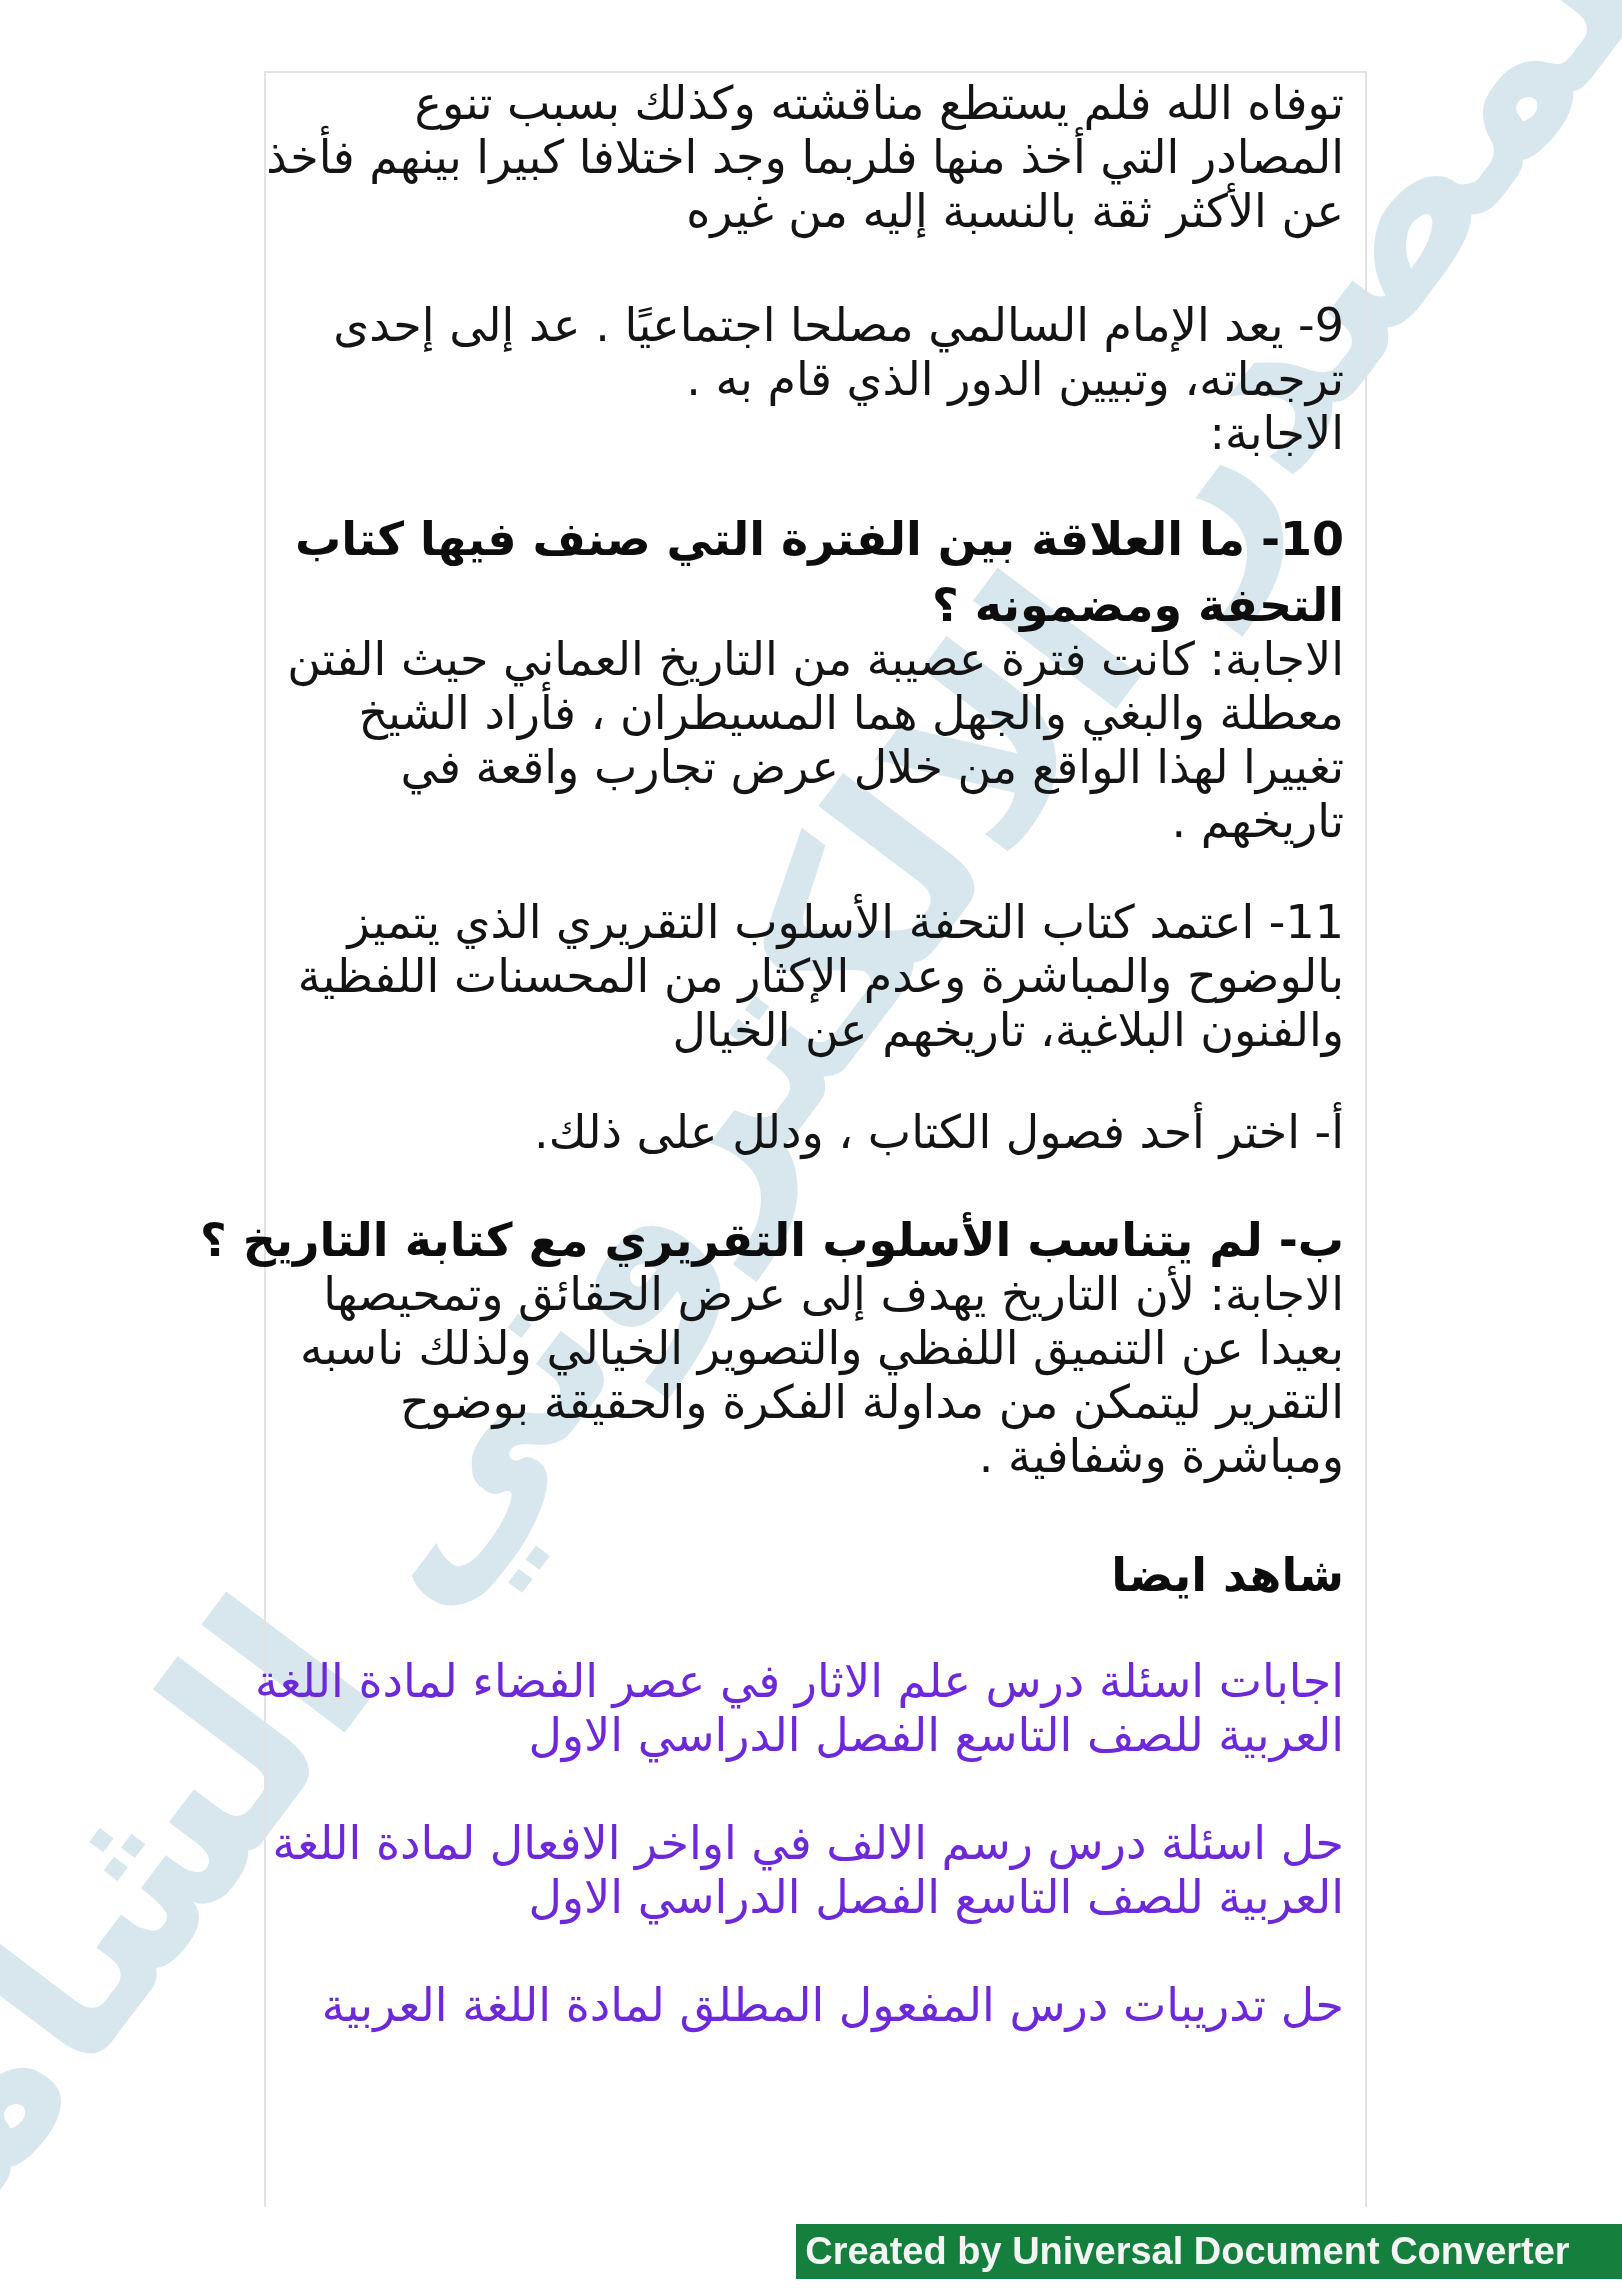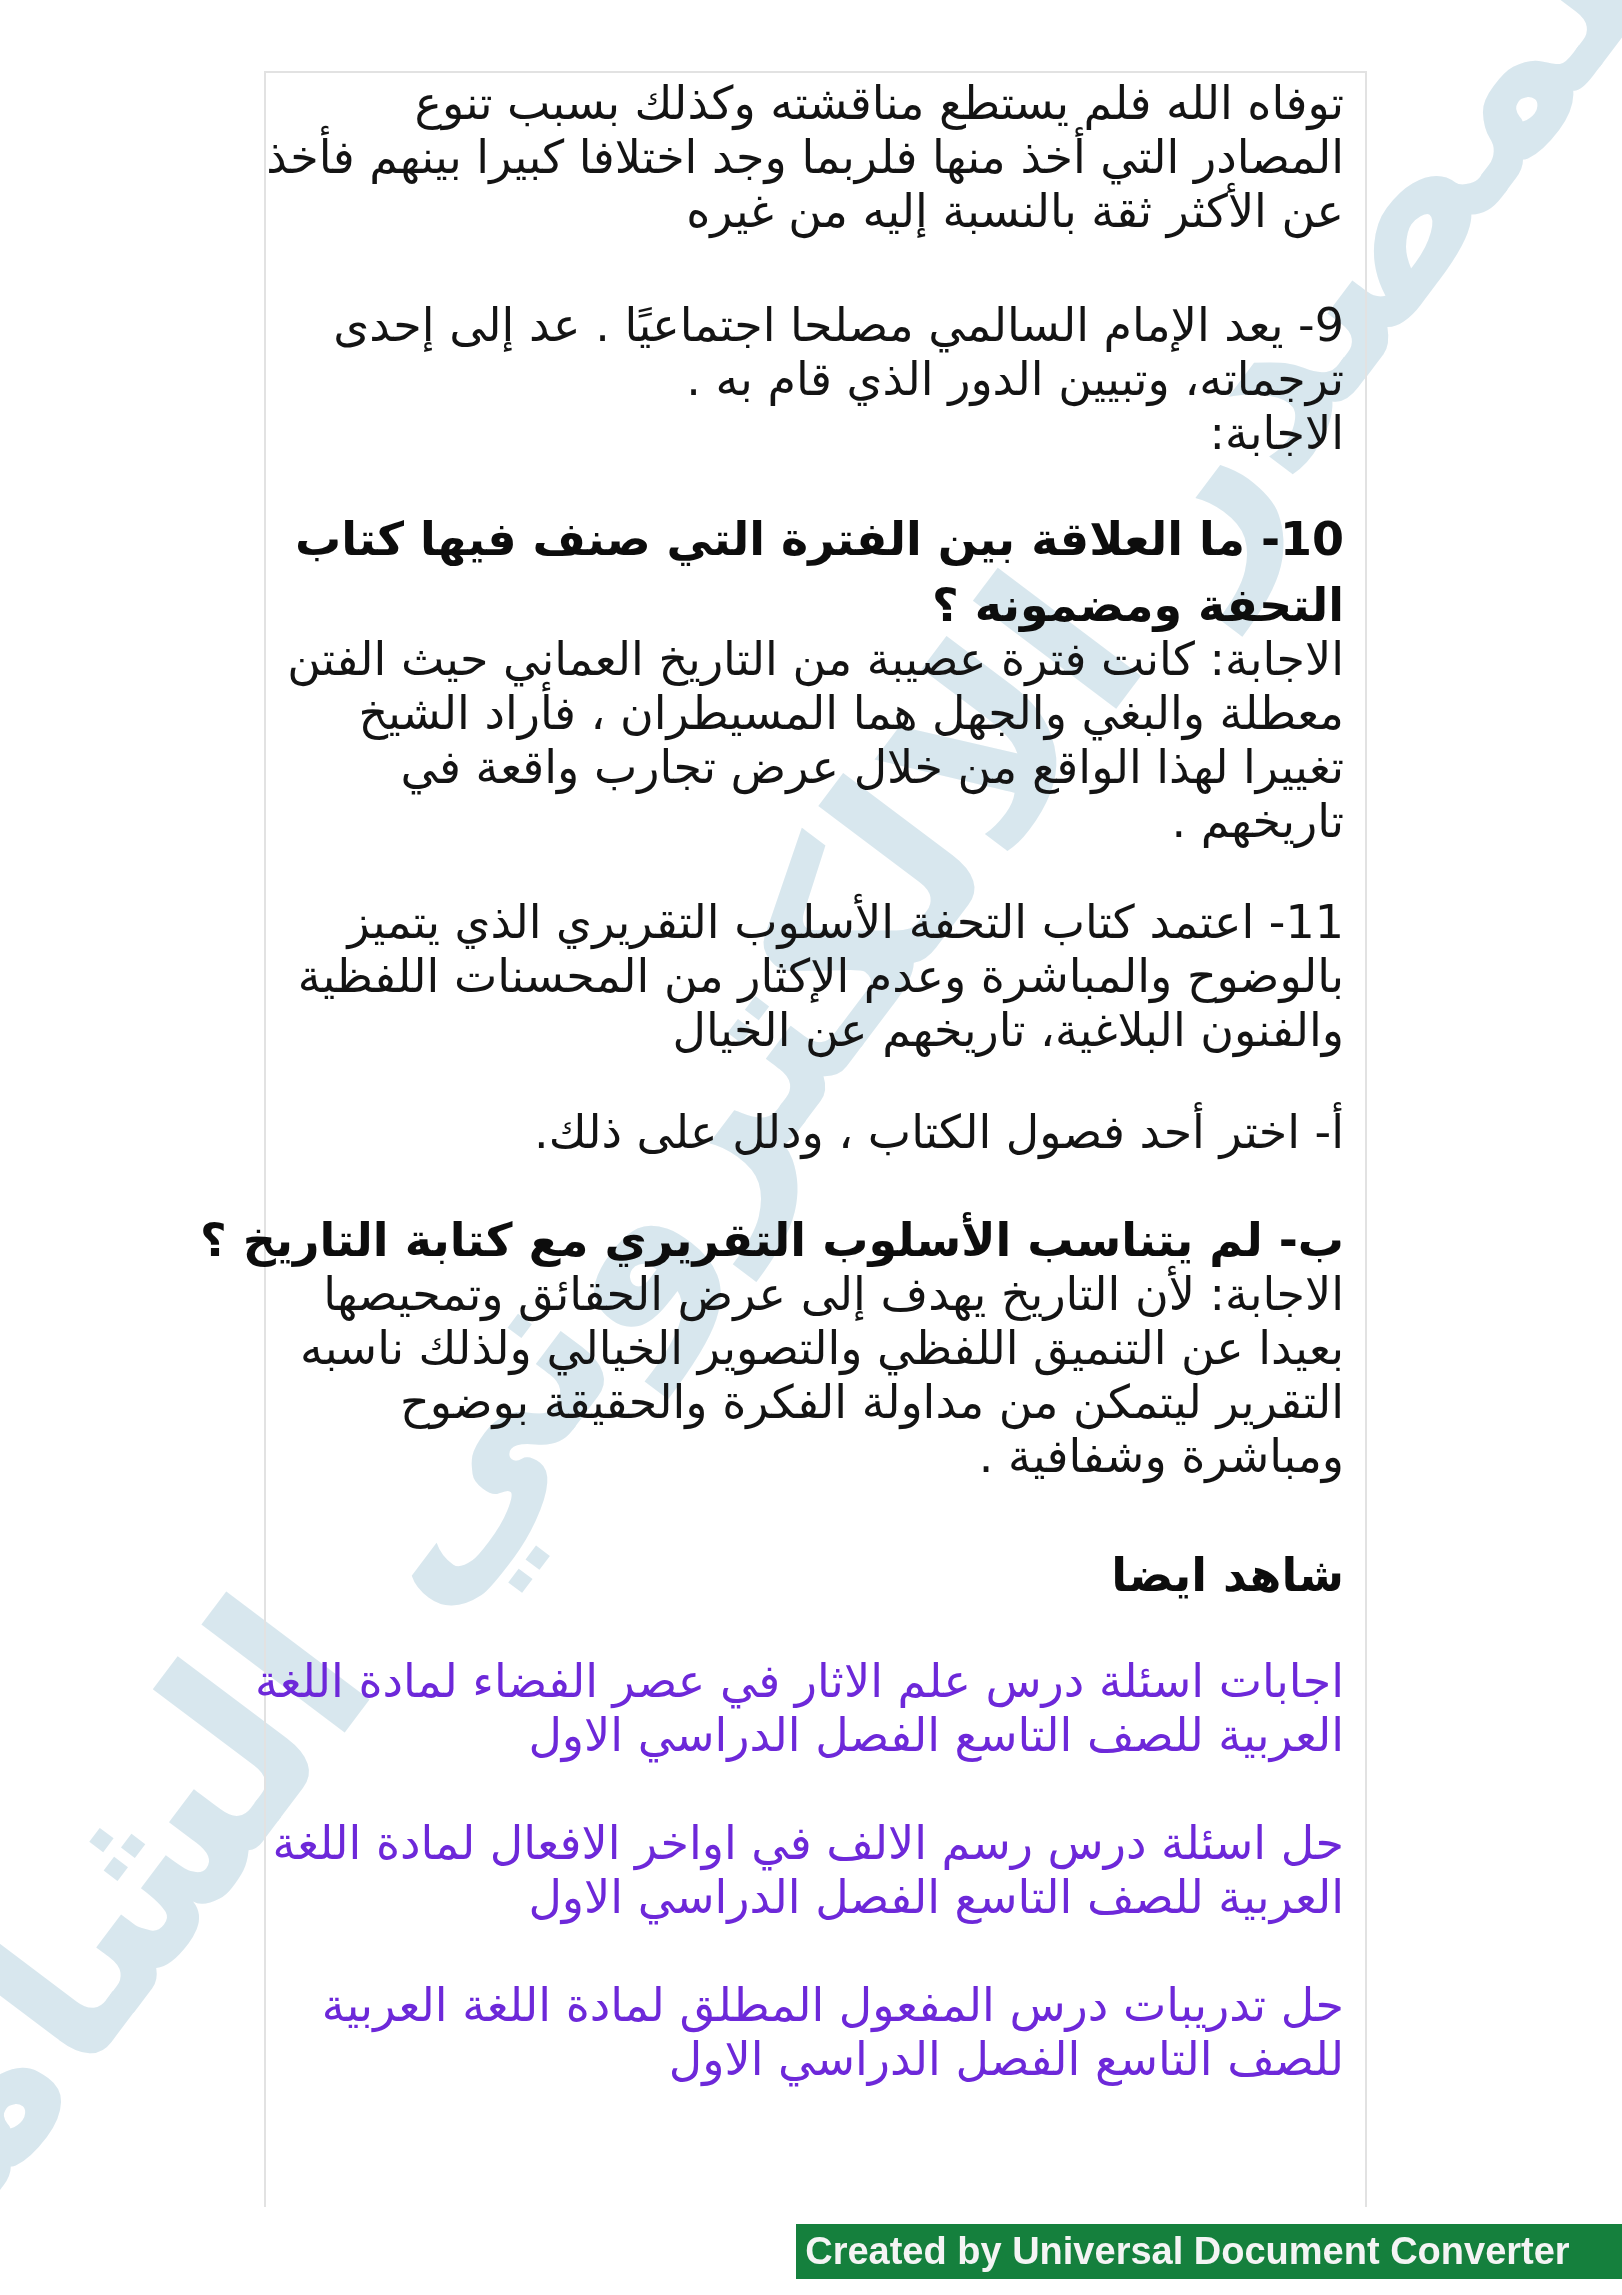--- a/index.html
+++ b/index.html
@@ -162,21 +162,20 @@
         <div class="line">العربية للصف التاسع الفصل الدراسي الاول</div>
       </a>
 
       <a class="related-link mt-link">
         <div class="line">حل اسئلة درس رسم الالف في اواخر الافعال لمادة اللغة</div>
         <div class="line">العربية للصف التاسع الفصل الدراسي الاول</div>
       </a>
 
       <a class="related-link mt-link">
         <div class="line">حل تدريبات درس المفعول المطلق لمادة اللغة العربية</div>
-        <div class="line">للصف التاسع الفصل الدراسي الاول</div>
       </a>
 
     </div>
   </div>
 
   <div class="footer-bar">
     <span>Created by Universal Document Converter</span>
   </div>
 
 </div>

